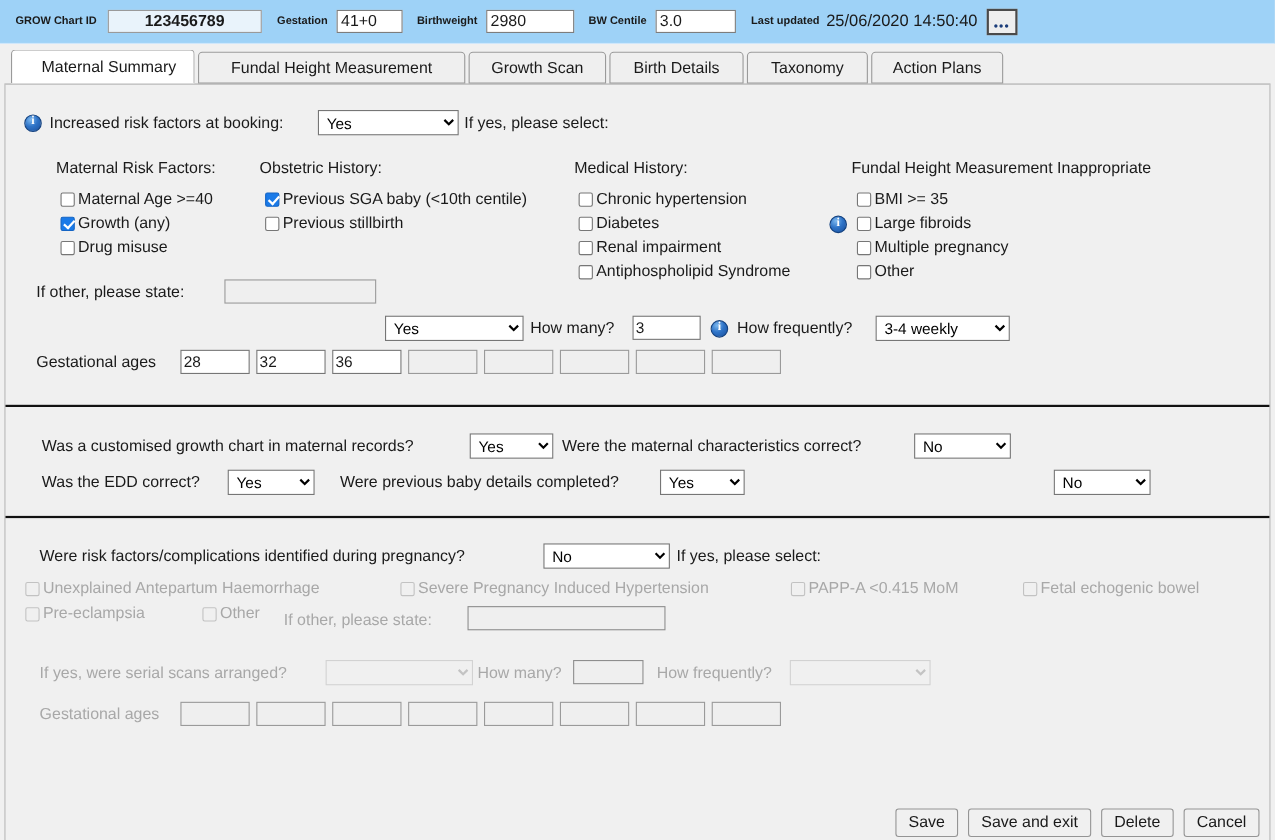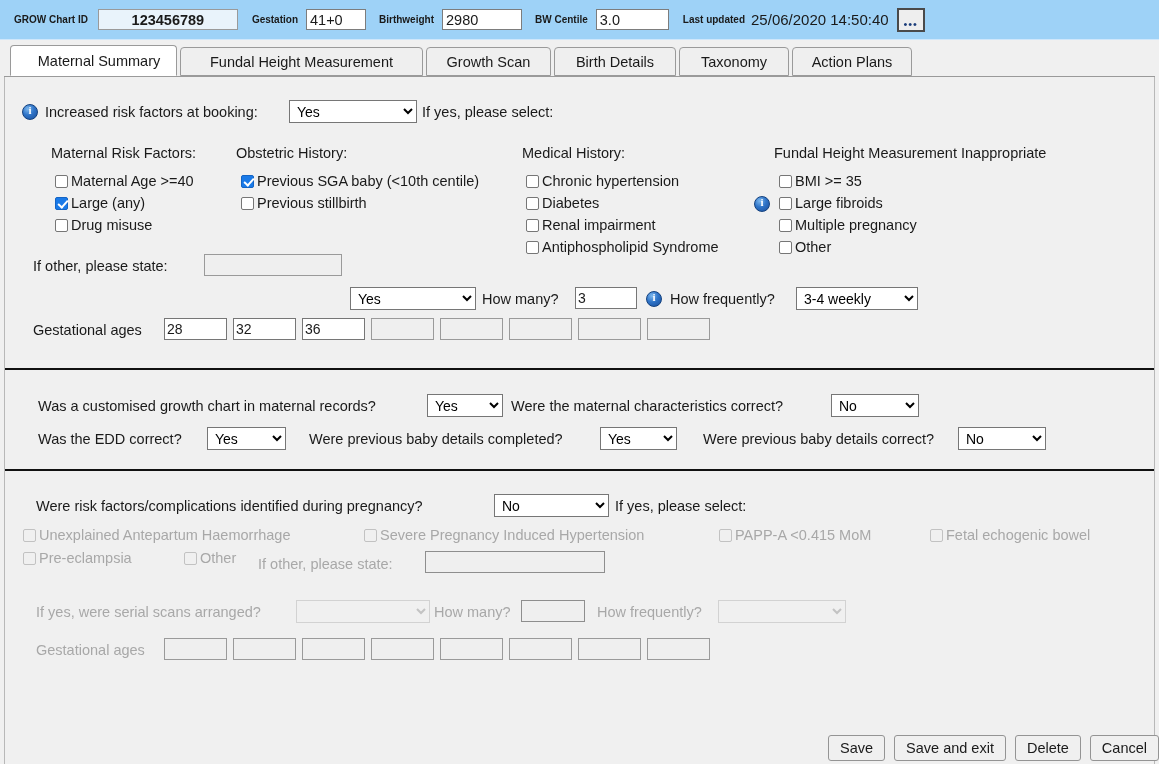--- a/index.html
+++ b/index.html
@@ -137,21 +137,21 @@
   .cbox.dis{background:#f0f0f0;border-color:#c2c2c2;cursor:default;}
   .dimmed{color:#a8a8a8;}
 
   
   .sep{position:absolute;left:0;width:1149px;height:0;border-top:2px solid #111;}
 
   
   #footer{
     position:absolute;left:0;top:732px;width:1159px;height:32px;
     display:flex;align-items:center;justify-content:flex-end;
-    box-sizing:border-box;
+    padding-right:14px;box-sizing:border-box;
   }
   .btn{
     font-family:"Liberation Sans",sans-serif;font-size:14.5px;
     background:#f0f0f0;border:1px solid #949494;border-radius:3px;
     height:26px;padding:0 11px;margin-left:9px;cursor:pointer;color:#1a1a1a;
     display:flex;align-items:center;
   }
 </style>
 </head>
 <body>
@@ -206,21 +206,21 @@
   <span class="colhead" style="left:231px;top:68px;">Obstetric History:</span>
   <span class="colhead" style="left:517px;top:68px;">Medical History:</span>
   <span class="colhead" style="left:769px;top:68px;">Fundal Height Measurement Inappropriate</span>
 
   <div class="cbrow" style="left:50px;top:96px;">
     <span class="cbox"></span>
     <span>Maternal Age &gt;=40</span>
   </div>
   <div class="cbrow" style="left:50px;top:118px;">
     <span class="cbox checked"></span>
-    <span>Large (any)</span>
+    <span>Growth (any)</span>
   </div>
   <div class="cbrow" style="left:50px;top:140px;">
     <span class="cbox"></span>
     <span>Drug misuse</span>
   </div>
 
   <div class="cbrow" style="left:236px;top:96px;">
     <span class="cbox checked"></span>
     <span>Previous SGA baby (&lt;10th centile)</span>
   </div>
@@ -300,21 +300,20 @@
   </select>
 
   <span class="t" style="left:33px;top:354px;">Was the EDD correct?</span>
   <select style="left:202px;top:350px;width:79px;">
     <option>Yes</option>
   </select>
   <span class="t" style="left:304px;top:354px;">Were previous baby details completed?</span>
   <select style="left:595px;top:350px;width:77px;">
     <option>Yes</option>
   </select>
-  <span class="t" style="left:698px;top:354px;">Were previous baby details correct?</span>
   <select style="left:953px;top:350px;width:88px;">
     <option>No</option>
   </select>
 
   <div class="sep" style="top:392px;"></div>
 
   <span class="t" style="left:31px;top:421px;">Were risk factors/complications identified during pregnancy?</span>
   <select style="left:489px;top:417px;width:115px;">
     <option>No</option>
   </select>

